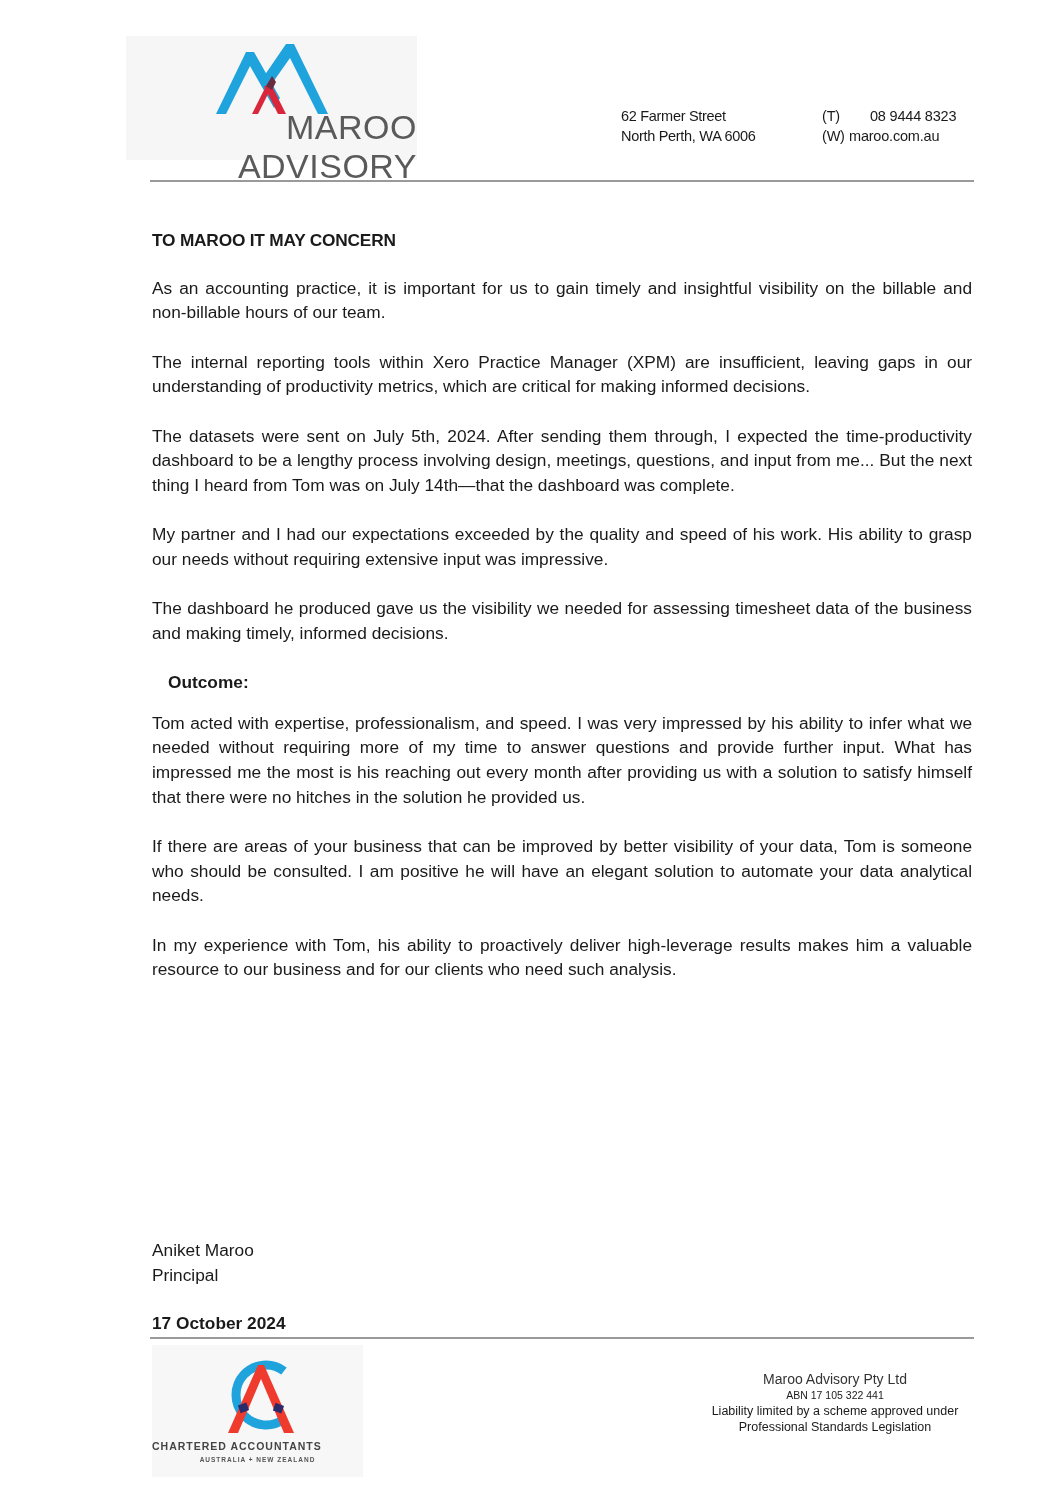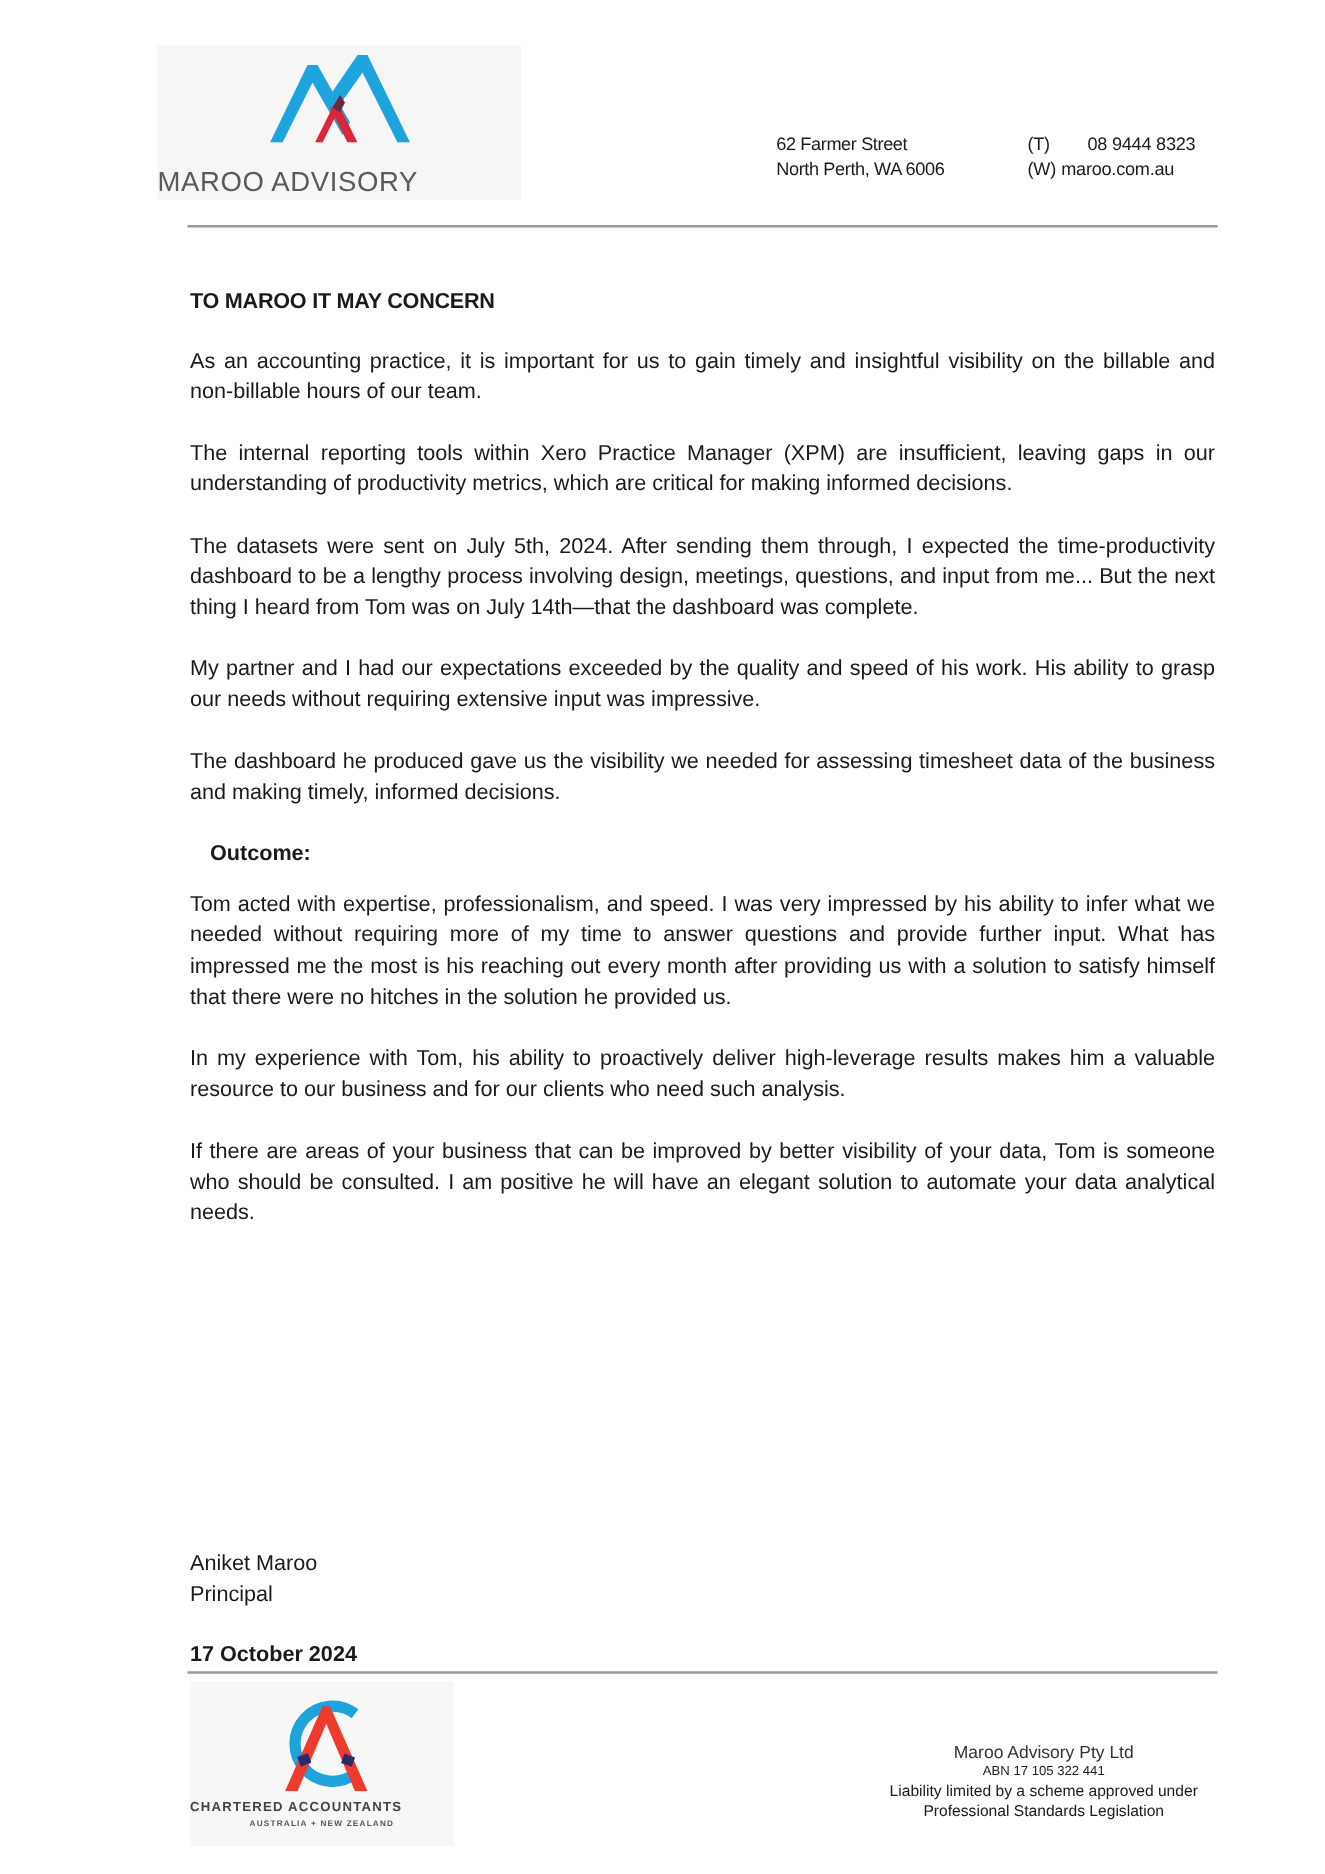--- a/index.html
+++ b/index.html
@@ -7,22 +7,22 @@
       width: 1060px; height: 1499px; position: relative; overflow: hidden;
       font-family: "Liberation Sans", "DejaVu Sans", sans-serif;
       color: #1a1a1a;
     }
     .logo-box {
       position: absolute; left: 126px; top: 36px; width: 291px; height: 124px;
       background: #f6f6f6;
     }
     .logo-mark { position: absolute; left: 90px; top: 8px; width: 112px; height: 70px; }
     .logo-text {
-      position: absolute; left: 0; width: 100%; top: 97px; text-align: left;
-      font-size: 22px; letter-spacing: 0.5px; color: #5a5a5a;
+      position: absolute; left: 0; width: 100%; top: 72px; text-align: right;
+      font-size: 34px; letter-spacing: 0.5px; color: #5a5a5a;
     }
     .addr {
       position: absolute; left: 621px; top: 106px; font-size: 14.5px; line-height: 20px; color: #1a1a1a;
       letter-spacing: -0.3px;
     }
     .contact { position: absolute; left: 822px; top: 106px; font-size: 14.5px; line-height: 20px; letter-spacing: -0.2px; }
     .contact .row { display: flex; }
     .contact .lbl { width: 46px; }
     .contact .phone-lbl { width: 46px; }
     .contact .phone-val { margin-left: 2px; }
@@ -44,21 +44,21 @@
     .ca-mark { position: absolute; left: 70px; top: 12px; width: 76px; height: 76px; }
     .ca-name {
       position: absolute; left: 0; width: 100%; top: 95px; text-align: left;
       font-size: 10.5px; letter-spacing: 1px; color: #444; font-weight: bold;
     }
     .ca-sub {
       position: absolute; left: 0; width: 100%; top: 111px; text-align: center;
       font-size: 6.5px; letter-spacing: 1px; color: #555; font-weight: bold;
     }
     .company {
-      position: absolute; left: 690px; width: 290px; top: 1370px; text-align: center; color: #1a1a1a; margin-top: 22px;
+      position: absolute; left: 690px; width: 290px; top: 1370px; text-align: center; color: #1a1a1a;
     }
     .company .cname { font-size: 14px; line-height: 18px; color: #333; }
     .company .abn { font-size: 10.5px; line-height: 15px; }
     .company .small { font-size: 12.5px; line-height: 16px; }
   </style>
 </head>
 <body>
 
 <div class="logo-box">
   <svg class="logo-mark" viewBox="0 0 112 70">
@@ -94,22 +94,22 @@
 
 <div class="letter">
   <p class="heading">TO MAROO IT MAY CONCERN</p>
   <p>As an accounting practice, it is important for us to gain timely and insightful visibility on the billable and non-billable hours of our team.</p>
   <p>The internal reporting tools within Xero Practice Manager (XPM) are insufficient, leaving gaps in our understanding of productivity metrics, which are critical for making informed decisions.</p>
   <p>The datasets were sent on July 5th, 2024. After sending them through, I expected the time-productivity dashboard to be a lengthy process involving design, meetings, questions, and input from me... But the next thing I heard from Tom was on July 14th—that the dashboard was complete.</p>
   <p>My partner and I had our expectations exceeded by the quality and speed of his work. His ability to grasp our needs without requiring extensive input was impressive.</p>
   <p>The dashboard he produced gave us the visibility we needed for assessing timesheet data of the business and making timely, informed decisions.</p>
   <p class="outcome-title">Outcome:</p>
   <p>Tom acted with expertise, professionalism, and speed. I was very impressed by his ability to infer what we needed without requiring more of my time to answer questions and provide further input. What has impressed me the most is his reaching out every month after providing us with a solution to satisfy himself that there were no hitches in the solution he provided us.</p>
+  <p>If there are areas of your business that can be improved by better visibility of your data, Tom is someone who should be consulted. I am positive he will have an elegant solution to automate your data analytical needs.</p>
   <p>In my experience with Tom, his ability to proactively deliver high-leverage results makes him a valuable resource to our business and for our clients who need such analysis.</p>
-  <p>If there are areas of your business that can be improved by better visibility of your data, Tom is someone who should be consulted. I am positive he will have an elegant solution to automate your data analytical needs.</p>
 </div>
 
 <div class="sig">
   <div>Aniket Maroo</div>
   <div>Principal</div>
 </div>
 <div class="date">17 October 2024</div>
 
 <div class="rule bottom"></div>
 

